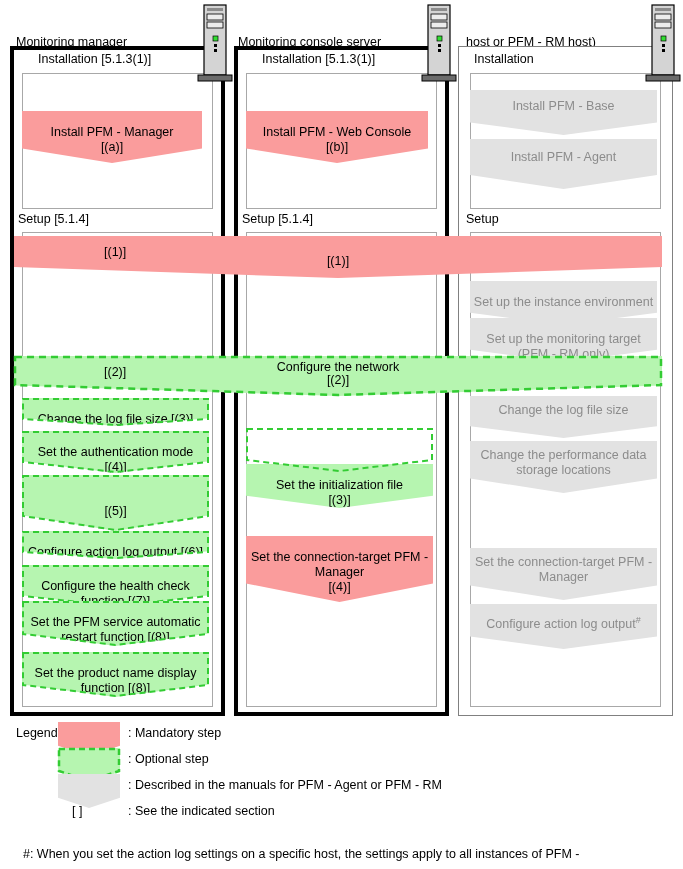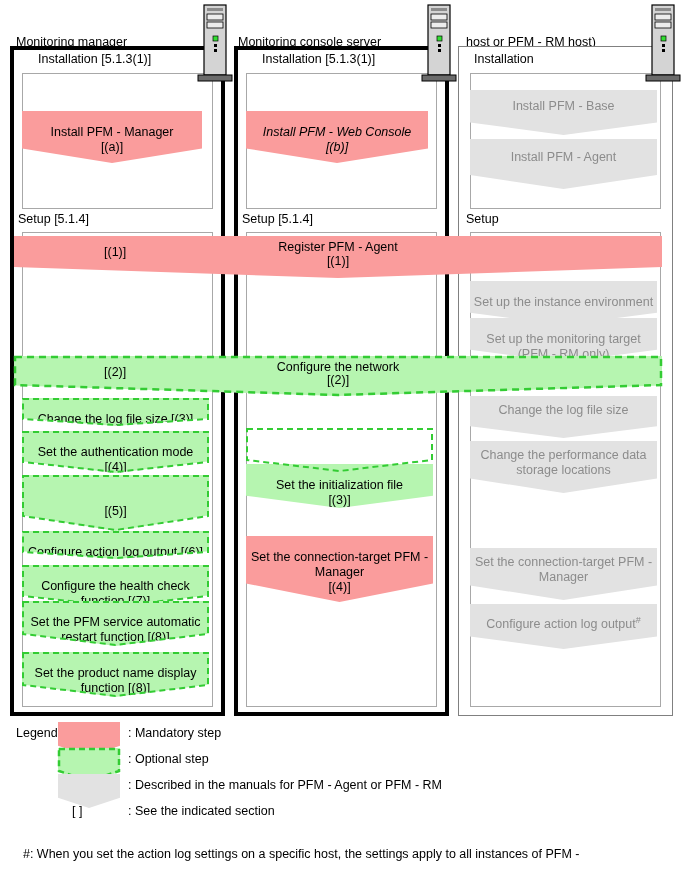--- a/index.html
+++ b/index.html
@@ -156,21 +156,21 @@
       <polygon points="1,1 186,1 186,33 93.5,44 1,33" fill="none" stroke="#33cc33" stroke-width="2" stroke-dasharray="6,4"></polygon>
     </svg>
 </div>
 
 <div class="col-frame thick" style="left:234px;top:46px;width:215px;height:670px;"></div>
 <div class="sec-title" style="left:262px;top:52px;">Installation [5.1.3(1)]</div>
 <div class="sec-box" style="left:246px;top:73px;width:191px;height:136px;"></div>
 <div class="sec-title" style="left:242px;top:212px;">Setup [5.1.4]</div>
 <div class="sec-box" style="left:246px;top:232px;width:191px;height:475px;"></div>
 
-<div class="step mandatory" style="left:246px;top:111px;width:182px;height:52px;font-style:italic;">
+<div class="step mandatory" style="left:246px;top:111px;width:182px;height:52px;">
   <span class="txt"><span>Install PFM - Web Console</span><br><span>[(b)]</span></span>
 </div>
 
 <div class="step optional" style="left:246px;top:428px;width:187px;height:44px;margin-top:36px;">
   <span class="txt"><span>Set the initialization file</span><br><span>[(3)]</span></span>
 </div>
 <div class="dashwrap" style="left:246px;top:428px;">
   <svg width="187" height="44">
       <polygon points="1,1 186,1 186,32 93.5,43 1,32" fill="none" stroke="#33cc33" stroke-width="2" stroke-dasharray="6,4"></polygon>
     </svg>
@@ -206,21 +206,20 @@
   <span class="txt" style="padding-top:7px;">Change the performance data storage locations</span>
 </div>
 <div class="step gray" style="left:470px;top:548px;width:187px;height:52px;">
   <span class="txt" style="padding-top:7px;">Set the connection-target PFM - Manager</span>
 </div>
 <div class="step gray" style="left:470px;top:604px;width:187px;height:45px;">
   <span class="txt" style="padding-top:9px;"><span>Configure action log output</span><span class="sup">#</span></span>
 </div>
 
 <div class="banner mandatory" style="left:14px;top:236px;width:648px;height:42px;">
-  <span class="btxt">Register PFM - Agent</span>
   <span class="btag" style="left:0;right:0;top:18px;text-align:center;">[(1)]</span>
   <span class="btag" style="left:90px;top:9px;">[(1)]</span>
 </div>
 
 <div class="banner optional" style="left:14px;top:356px;width:648px;height:40px;z-index:7;">
   <span class="btxt">Configure the network</span>
   <span class="btag" style="left:0;right:0;top:17px;text-align:center;">[(2)]</span>
   <span class="btag" style="left:90px;top:9px;">[(2)]</span>
 </div>
 <div class="dashwrap" style="left:14px;top:356px;z-index:8;">

